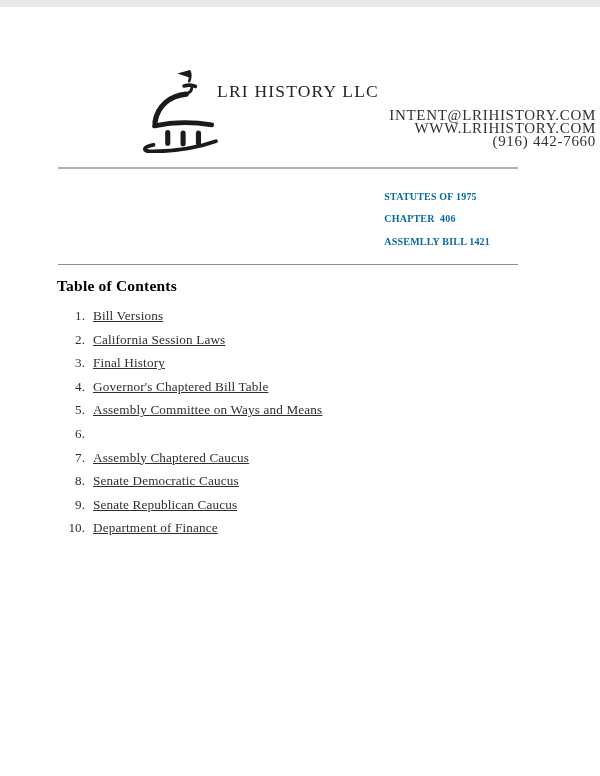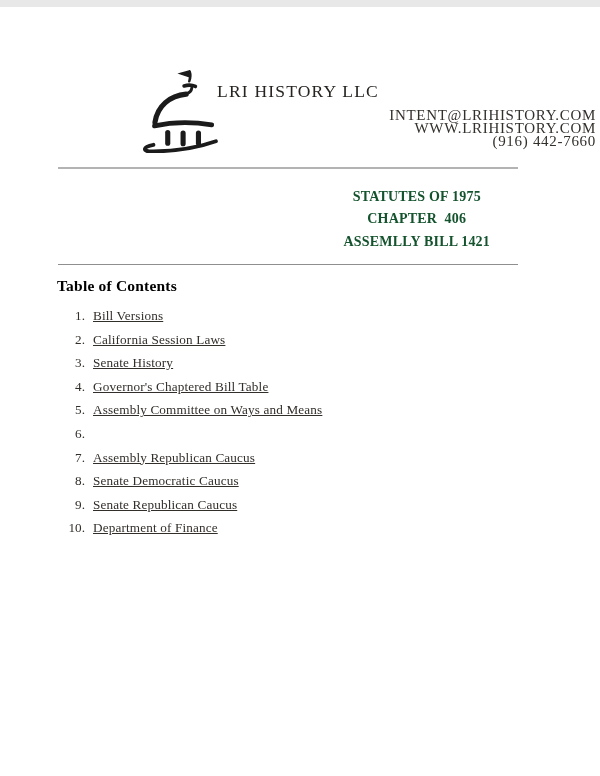--- a/index.html
+++ b/index.html
@@ -58,26 +58,26 @@
     width: 460px;
   }
   .rule-top    { top: 160px; height: 2px; background: #b3b3b3; }
   .rule-bottom { top: 257px; height: 1.4px; background: #8f8f8f; }
 
   
   .statute-heading {
     position: absolute;
     top: 179px;
     right: 110px;
-    text-align: center;
+    text-align: left;
     font-weight: bold;
-    font-size: 14px;
+    font-size: 10px;
     line-height: 22.3px;
     letter-spacing: 0.2px;
-    color: #14532d;
+    color: #0369a1;
   }
   .statute-line { white-space: pre; }
 
   
   .toc-title {
     position: absolute;
     left: 57px;
     top: 270px;
     margin: 0;
     font-size: 15.5px;
@@ -166,40 +166,40 @@
       <span class="toc-label">Bill Versions</span>
     </li>
 
     <li class="toc-item">
       <span class="toc-num">2.</span>
       <span class="toc-label">California Session Laws</span>
     </li>
 
     <li class="toc-item">
       <span class="toc-num">3.</span>
-      <span class="toc-label">Senate History</span>
+      <span class="toc-label">Final History</span>
     </li>
 
     <li class="toc-item">
       <span class="toc-num">4.</span>
       <span class="toc-label">Governor's Chaptered Bill Table</span>
     </li>
 
     <li class="toc-item">
       <span class="toc-num">5.</span>
       <span class="toc-label">Assembly Committee on Ways and Means</span>
     </li>
 
     <li class="toc-item">
       <span class="toc-num">6.</span>
     </li>
 
     <li class="toc-item">
       <span class="toc-num">7.</span>
-      <span class="toc-label">Assembly Republican Caucus</span>
+      <span class="toc-label">Assembly Chaptered Caucus</span>
     </li>
 
     <li class="toc-item">
       <span class="toc-num">8.</span>
       <span class="toc-label">Senate Democratic Caucus</span>
     </li>
 
     <li class="toc-item">
       <span class="toc-num">9.</span>
       <span class="toc-label">Senate Republican Caucus</span>

